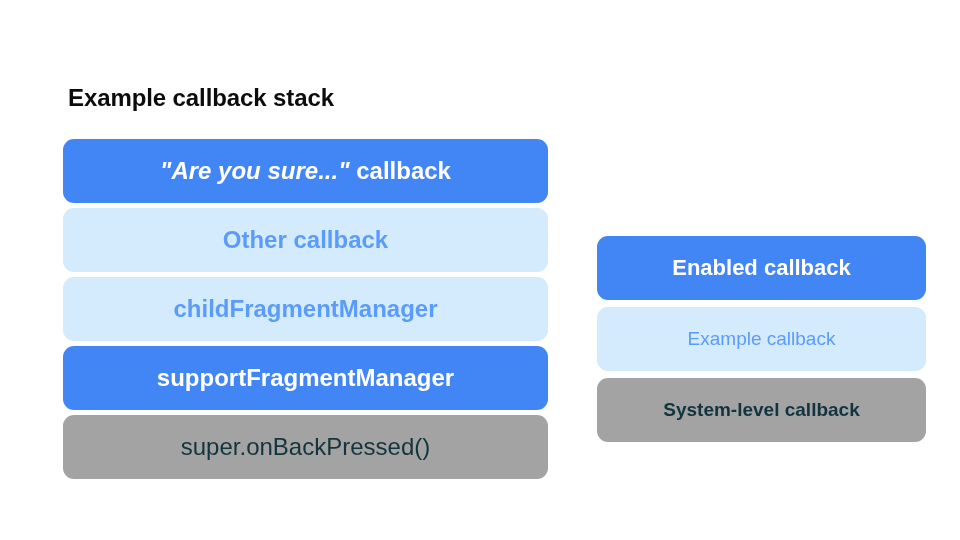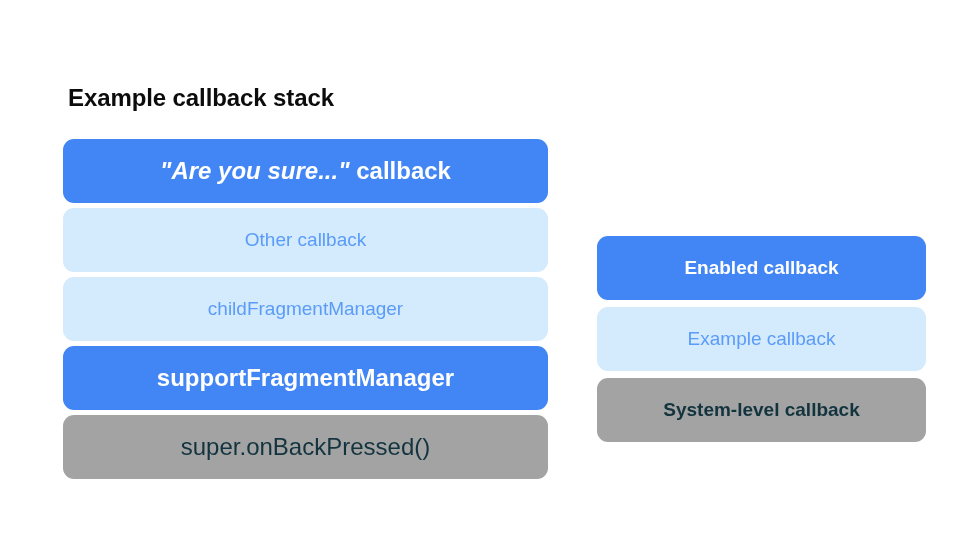--- a/index.html
+++ b/index.html
@@ -53,22 +53,22 @@
   
   .cb-enabled {
     background: #4285f4;
     color: #ffffff;
     font-size: 24px;
     font-weight: 700;
   }
   .cb-disabled {
     background: #d4eafd;
     color: #5b9cf8;
-    font-size: 19px;
-    font-weight: 400;
+    font-size: 24px;
+    font-weight: 700;
   }
   .cb-system {
     background: #a3a3a3;
     color: #13343f;
     font-size: 24px;
     font-weight: 400;
   }
 
   .quoted {
     font-style: italic;
@@ -101,21 +101,21 @@
     height: 64px;
     border-radius: 11px;
     display: flex;
     align-items: center;
     justify-content: center;
     box-sizing: border-box;
     text-align: center;
     white-space: nowrap;
   }
 
-  .key-row.cb-enabled  { font-size: 19px; font-weight: 700; }
+  .key-row.cb-enabled  { font-size: 22px; font-weight: 700; }
   .key-row.cb-disabled { font-size: 19px; font-weight: 400; }
   .key-row.cb-system   { font-size: 19px; font-weight: 700; }
 </style>
 </head>
 <body>
 
 <section id="stack-panel">
 
   <h2 id="stack-title">Example callback stack</h2>
 

